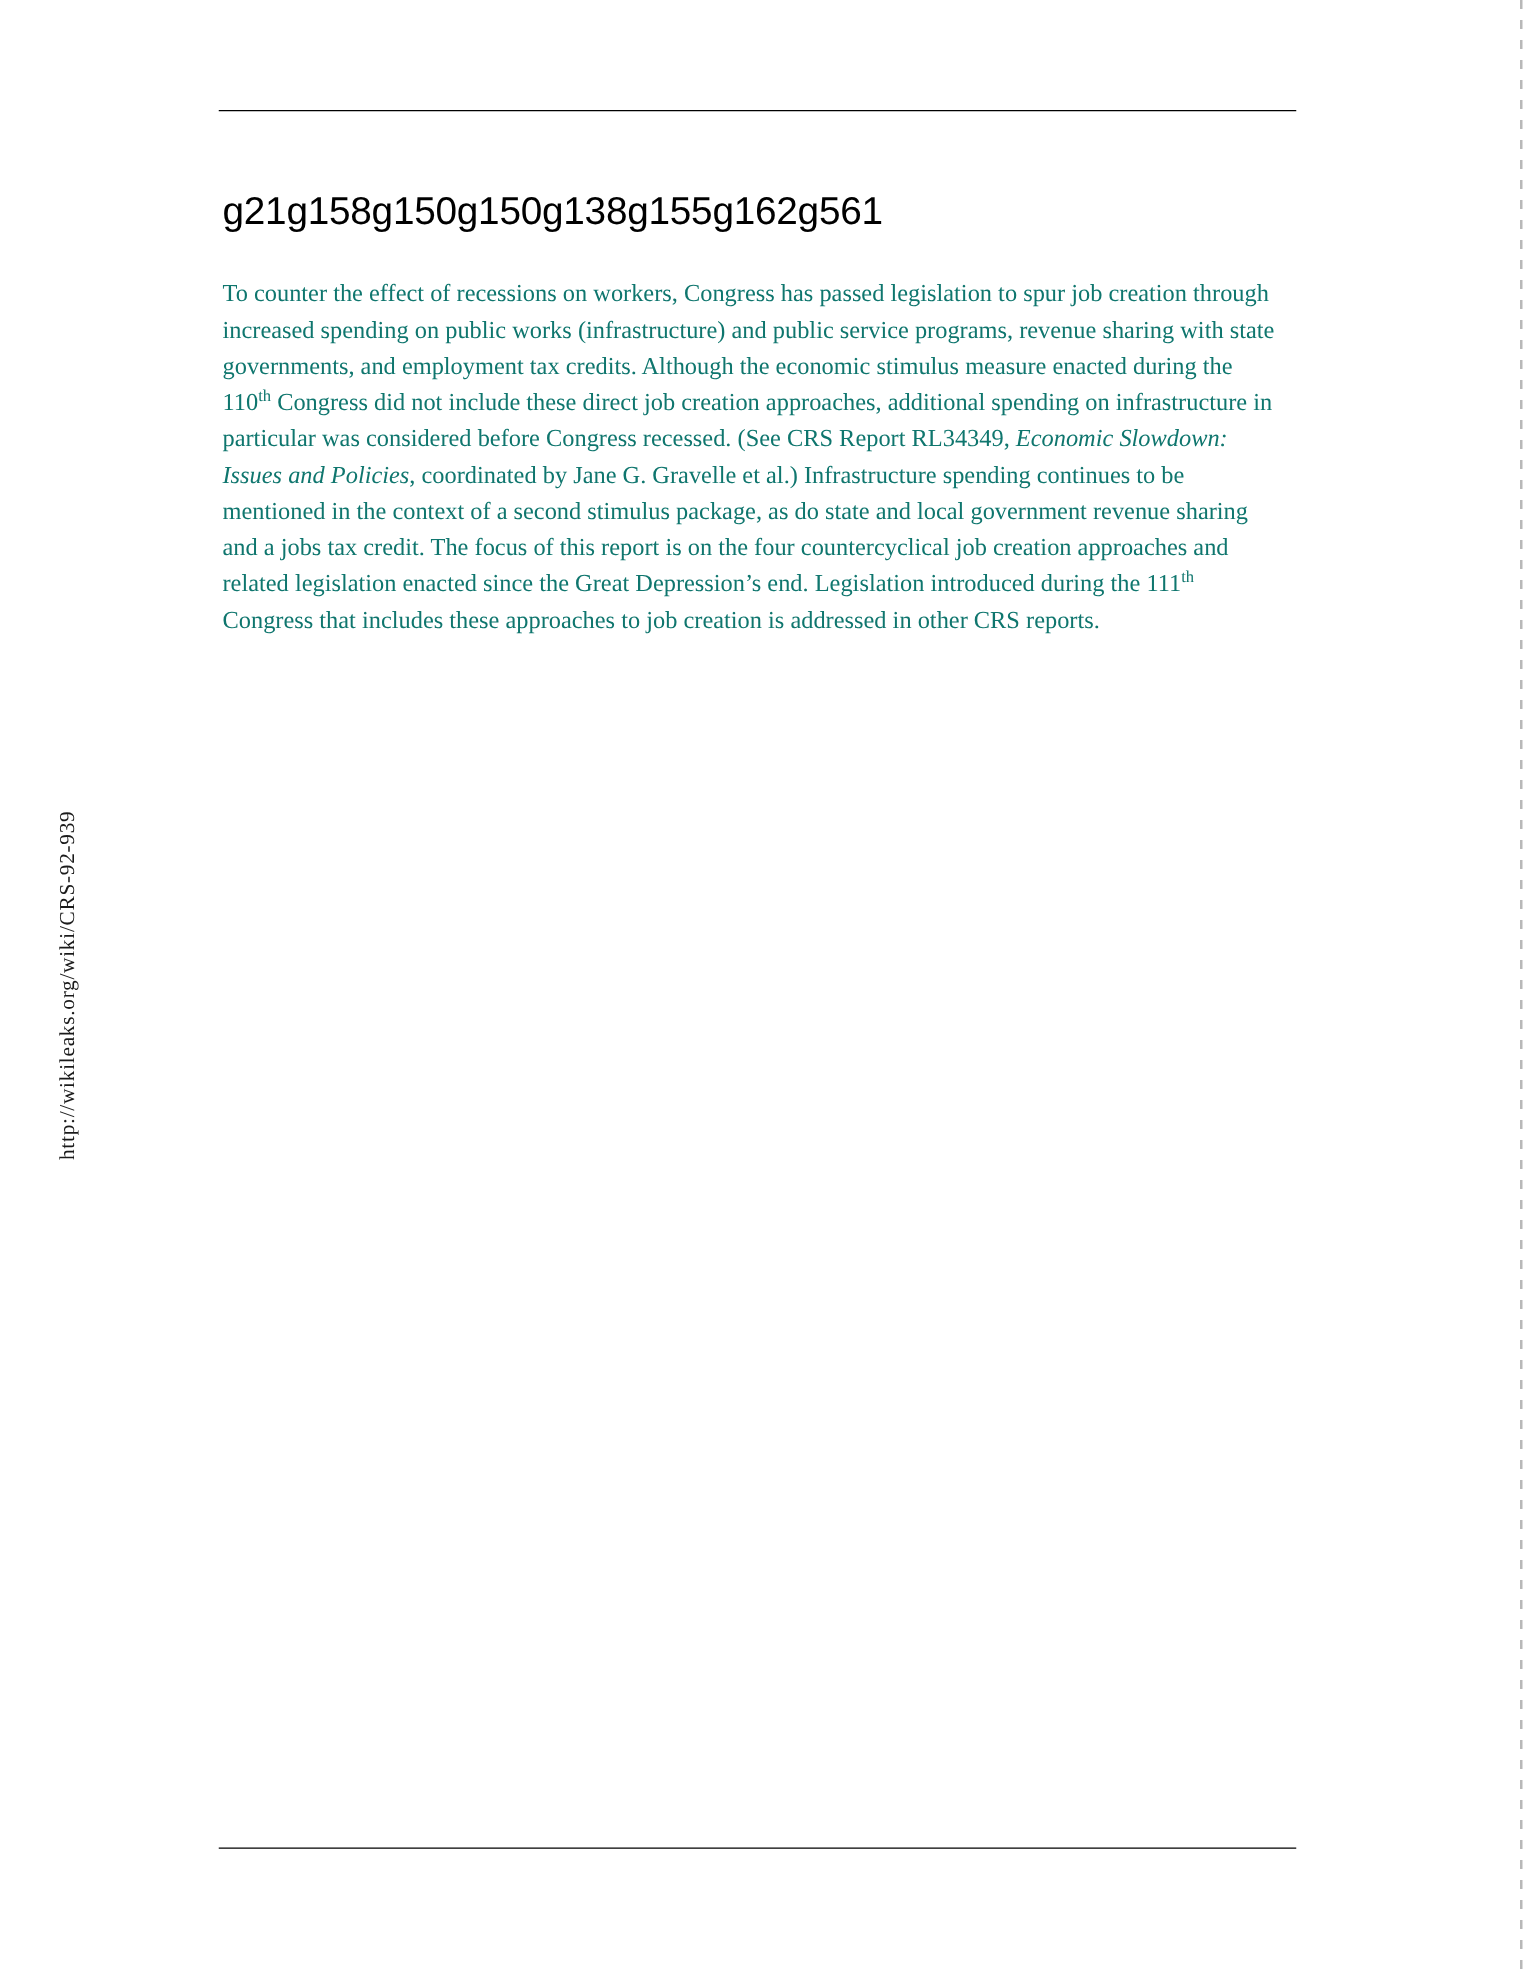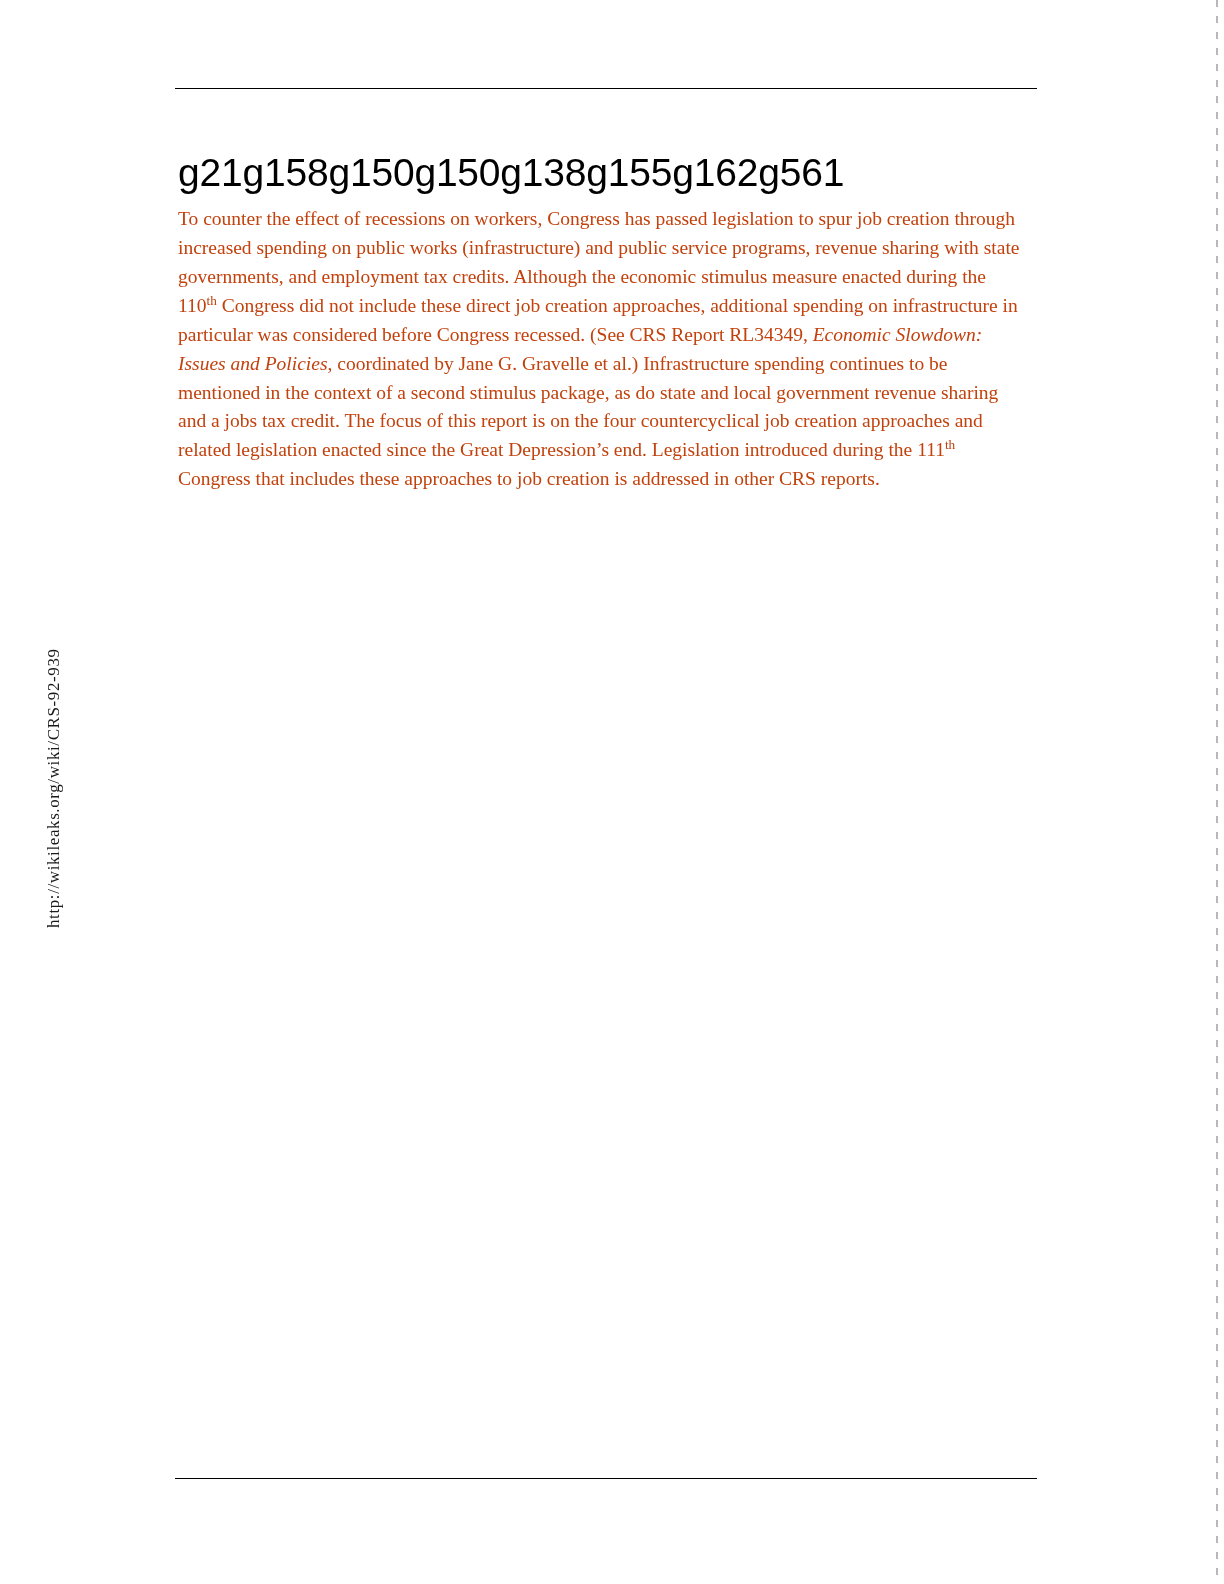--- a/index.html
+++ b/index.html
@@ -41,32 +41,32 @@
   .rule-bottom { top: 1478px; }
 
   .content {
     position: absolute;
     left: 178px;
     top: 150px;
     width: 848px;
   }
   .doc-title {
     font-family: "Liberation Sans", sans-serif;
-    font-size: 39px;
+    font-size: 31px;
     font-weight: 400;
     letter-spacing: -0.2px;
     color: #000000;
-    margin: 0 0 8px 0;
+    margin: 0 0 35px 0;
     line-height: 1.2;
   }
   .body-text {
     font-family: "Liberation Serif", serif;
     font-size: 19.5px;
     line-height: 1.485;
-    color: #c2410c;
+    color: #0f766e;
     text-align: left;
     margin: 0;
   }
   .body-text em {
     font-style: italic;
   }
   sup {
     font-size: 0.68em;
     vertical-align: super;
     line-height: 0;

